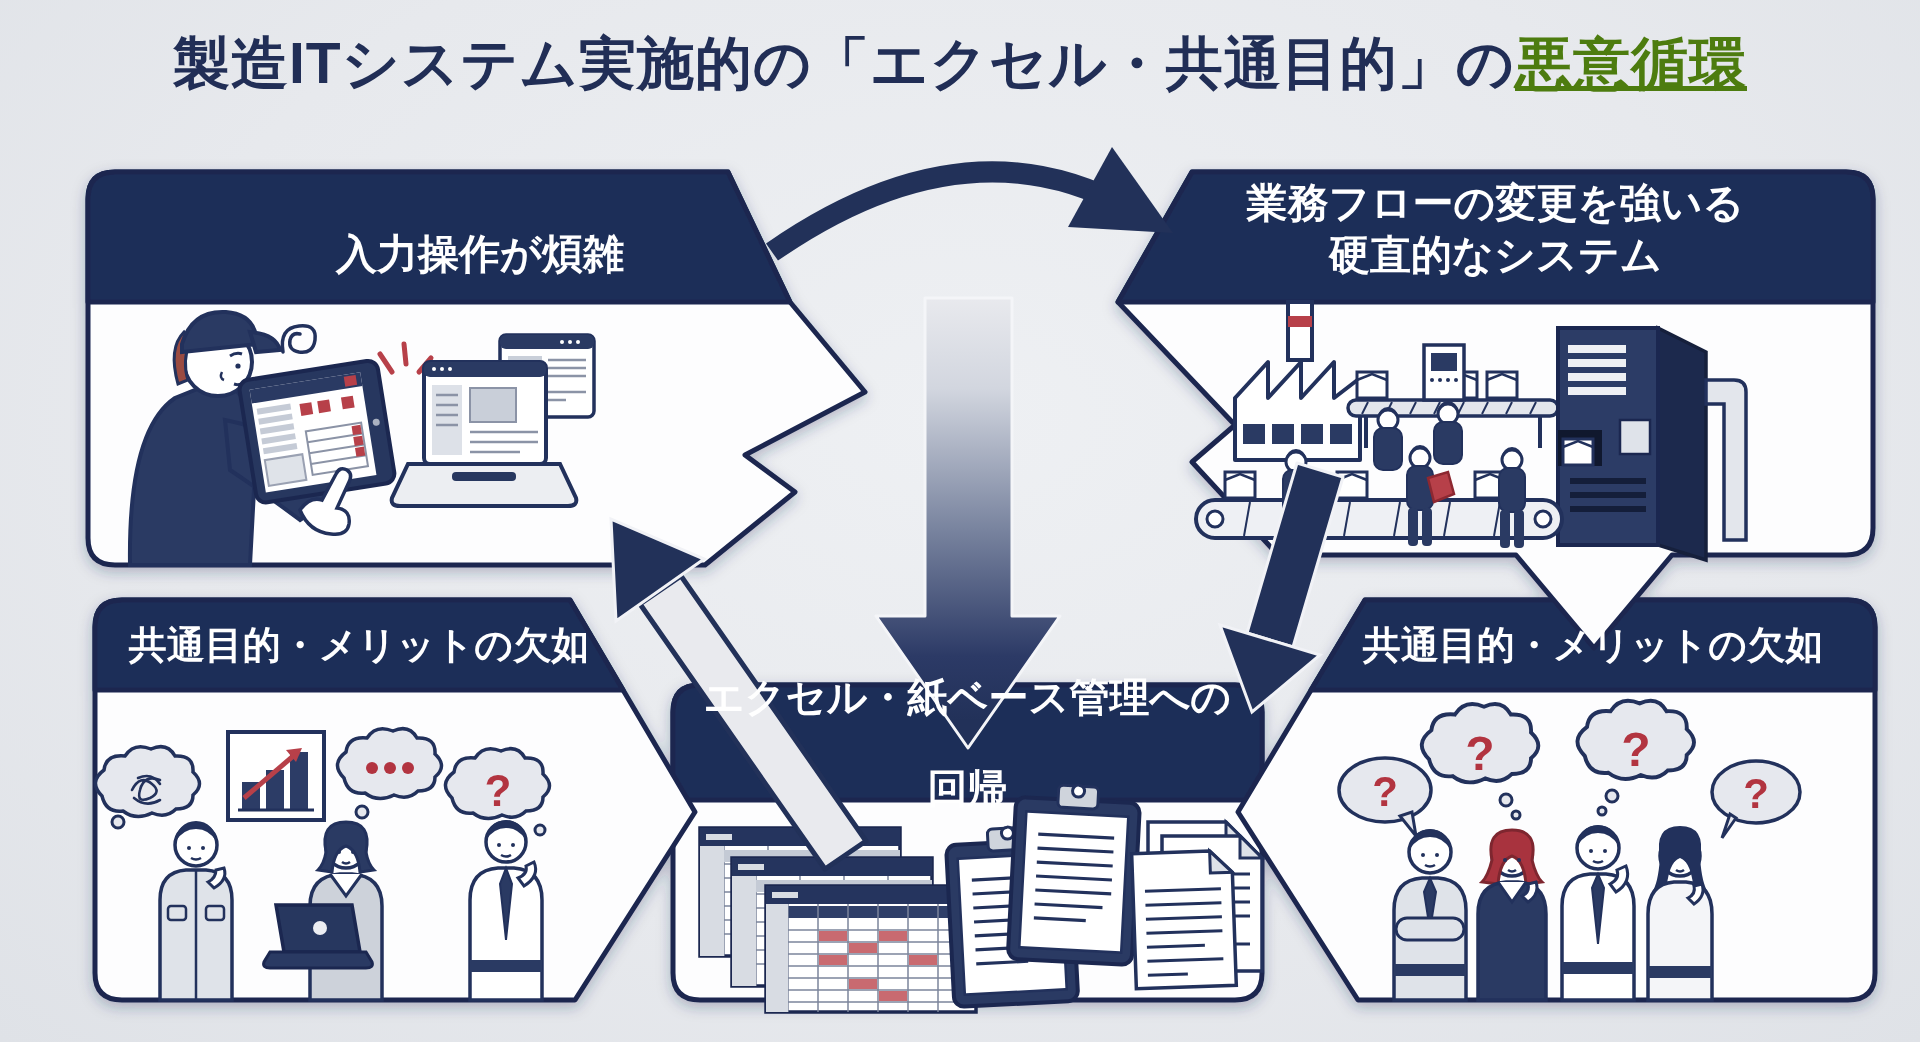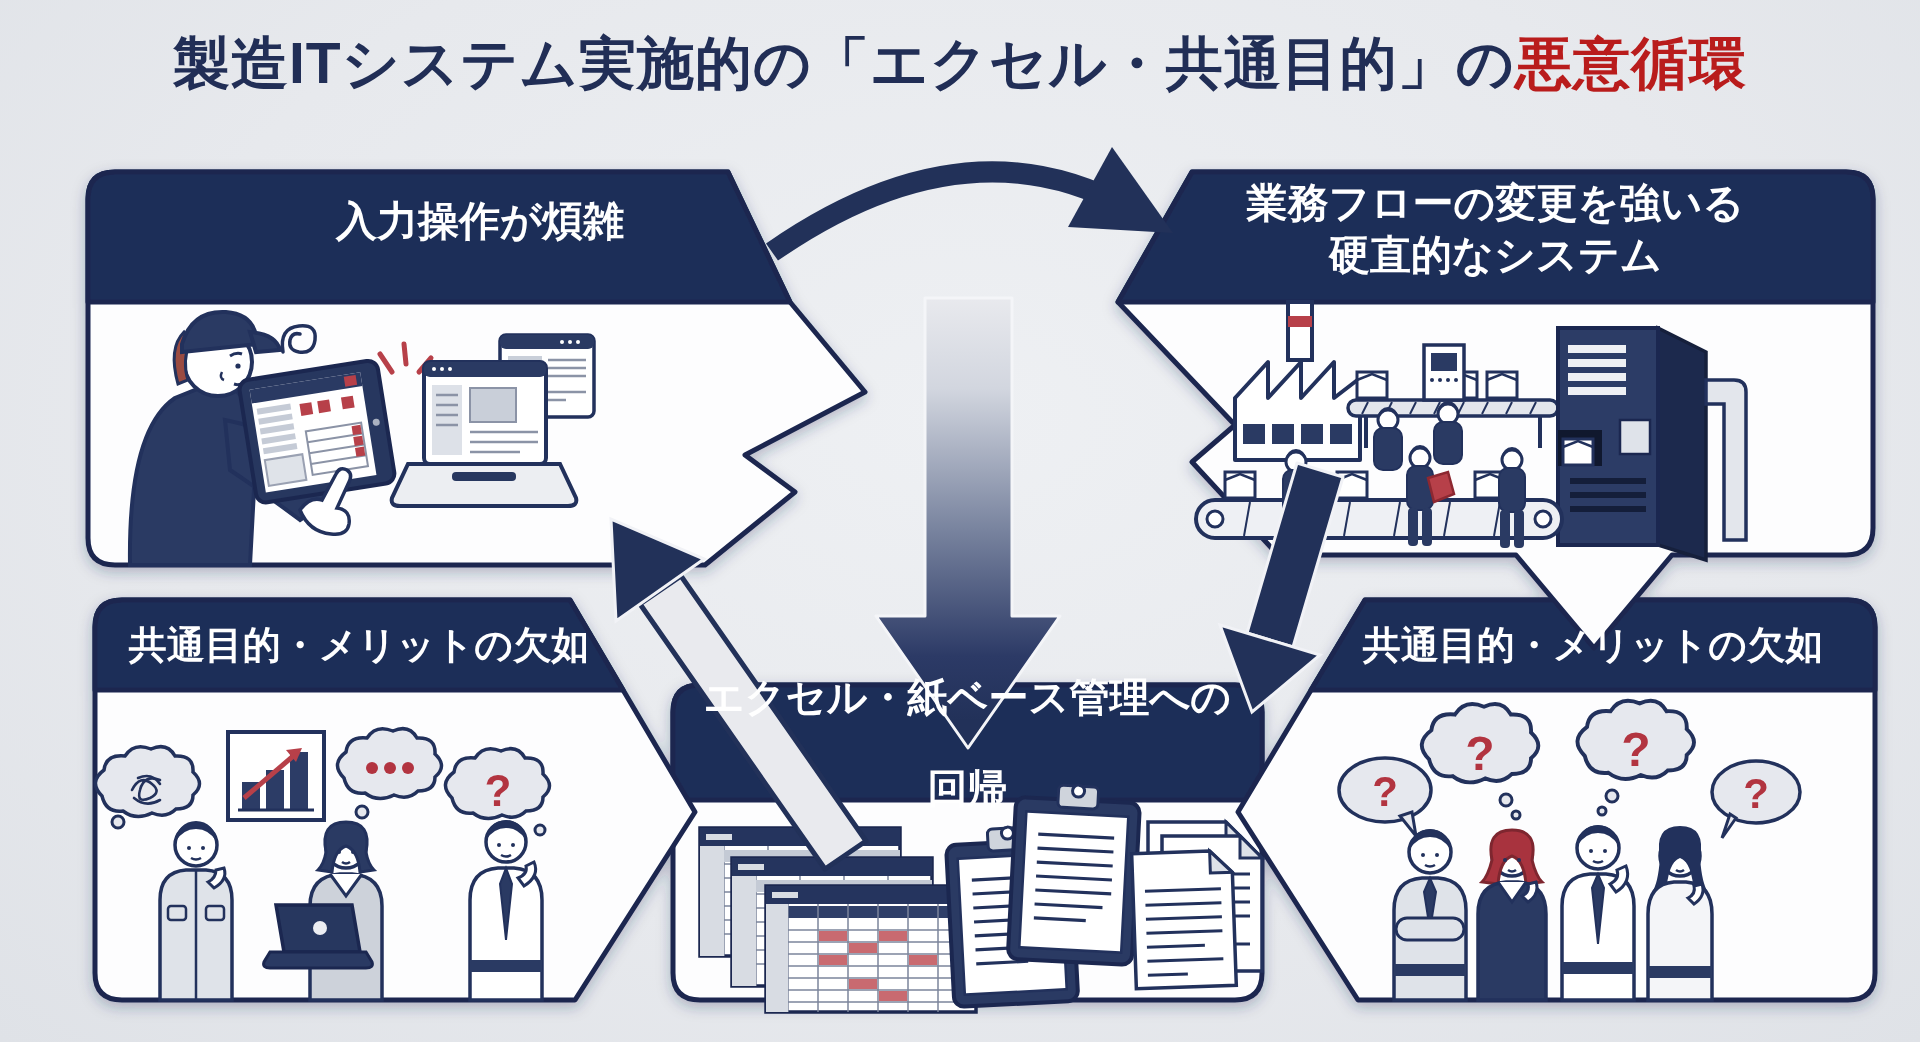--- a/index.html
+++ b/index.html
@@ -8,27 +8,27 @@
     background:radial-gradient(ellipse at 50% 40%, #eef0f3 0%, #e7e9ed 60%, #dfe2e7 100%);
     font-family:"Liberation Sans","DejaVu Sans",sans-serif;
   }
   .stage{position:absolute;inset:0;}
   svg{position:absolute;left:0;top:0;}
   .page-title{
     position:absolute;left:0;top:26px;width:1920px;text-align:center;
     font-size:57px;font-weight:800;letter-spacing:1px;color:#212e56;
     white-space:nowrap;pointer-events:none;
   }
-  .page-title .em{color:#b91c1c;}
+  .page-title .em{color:#4d7c0f;text-decoration:underline;}
   .panel-label{
     position:absolute;display:flex;flex-direction:column;justify-content:center;align-items:center;
     color:#ffffff;font-weight:700;text-align:center;line-height:1.28;pointer-events:none;
   }
   .panel-label .l1,.panel-label .l2{display:block;}
-  .lbl-tl{left:88px;top:160px;width:784px;height:122px;font-size:41px;}
+  .lbl-tl{left:88px;top:193px;width:784px;height:122px;font-size:41px;}
   .lbl-tr{left:1118px;top:168px;width:755px;height:122px;font-size:41px;}
   .lbl-bl{left:95px;top:602px;width:528px;height:86px;font-size:38px;}
   .lbl-bc{left:673px;top:688px;width:589px;height:110px;font-size:40px;gap:40px;}
   .lbl-br{left:1311px;top:602px;width:564px;height:86px;font-size:38px;}
 </style>
 </head>
 <body>
 
 <div class="stage">
 

